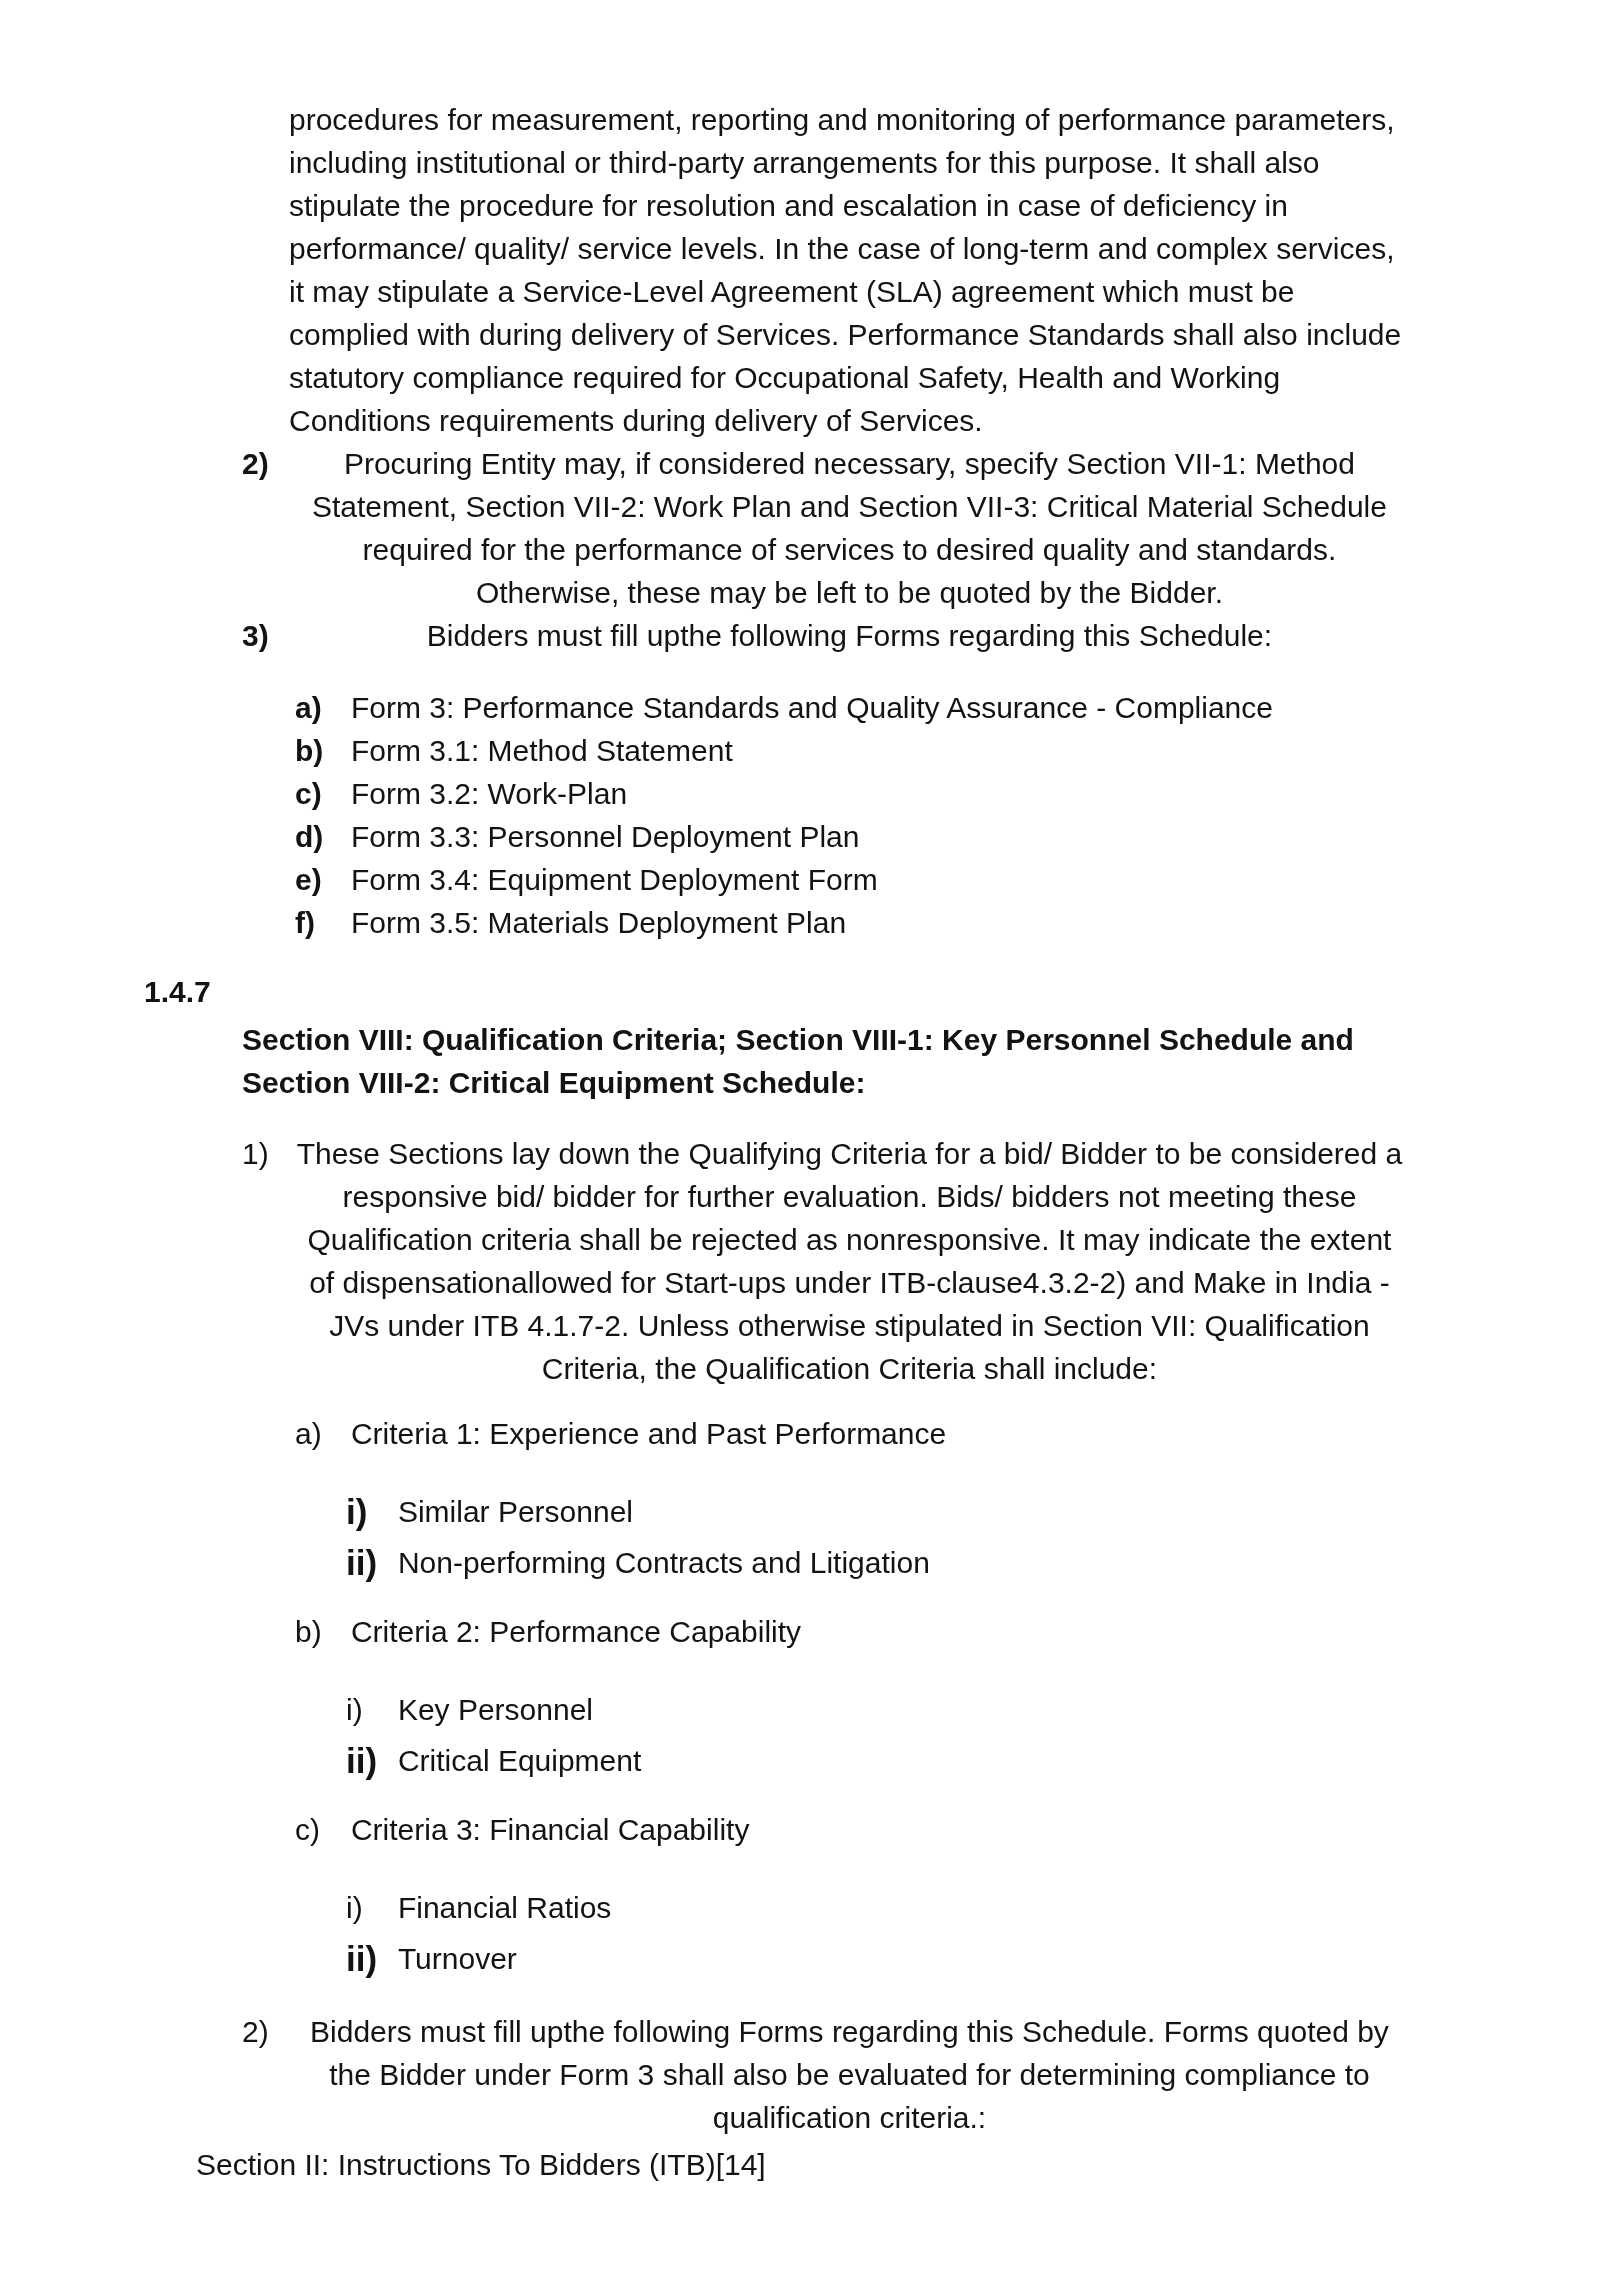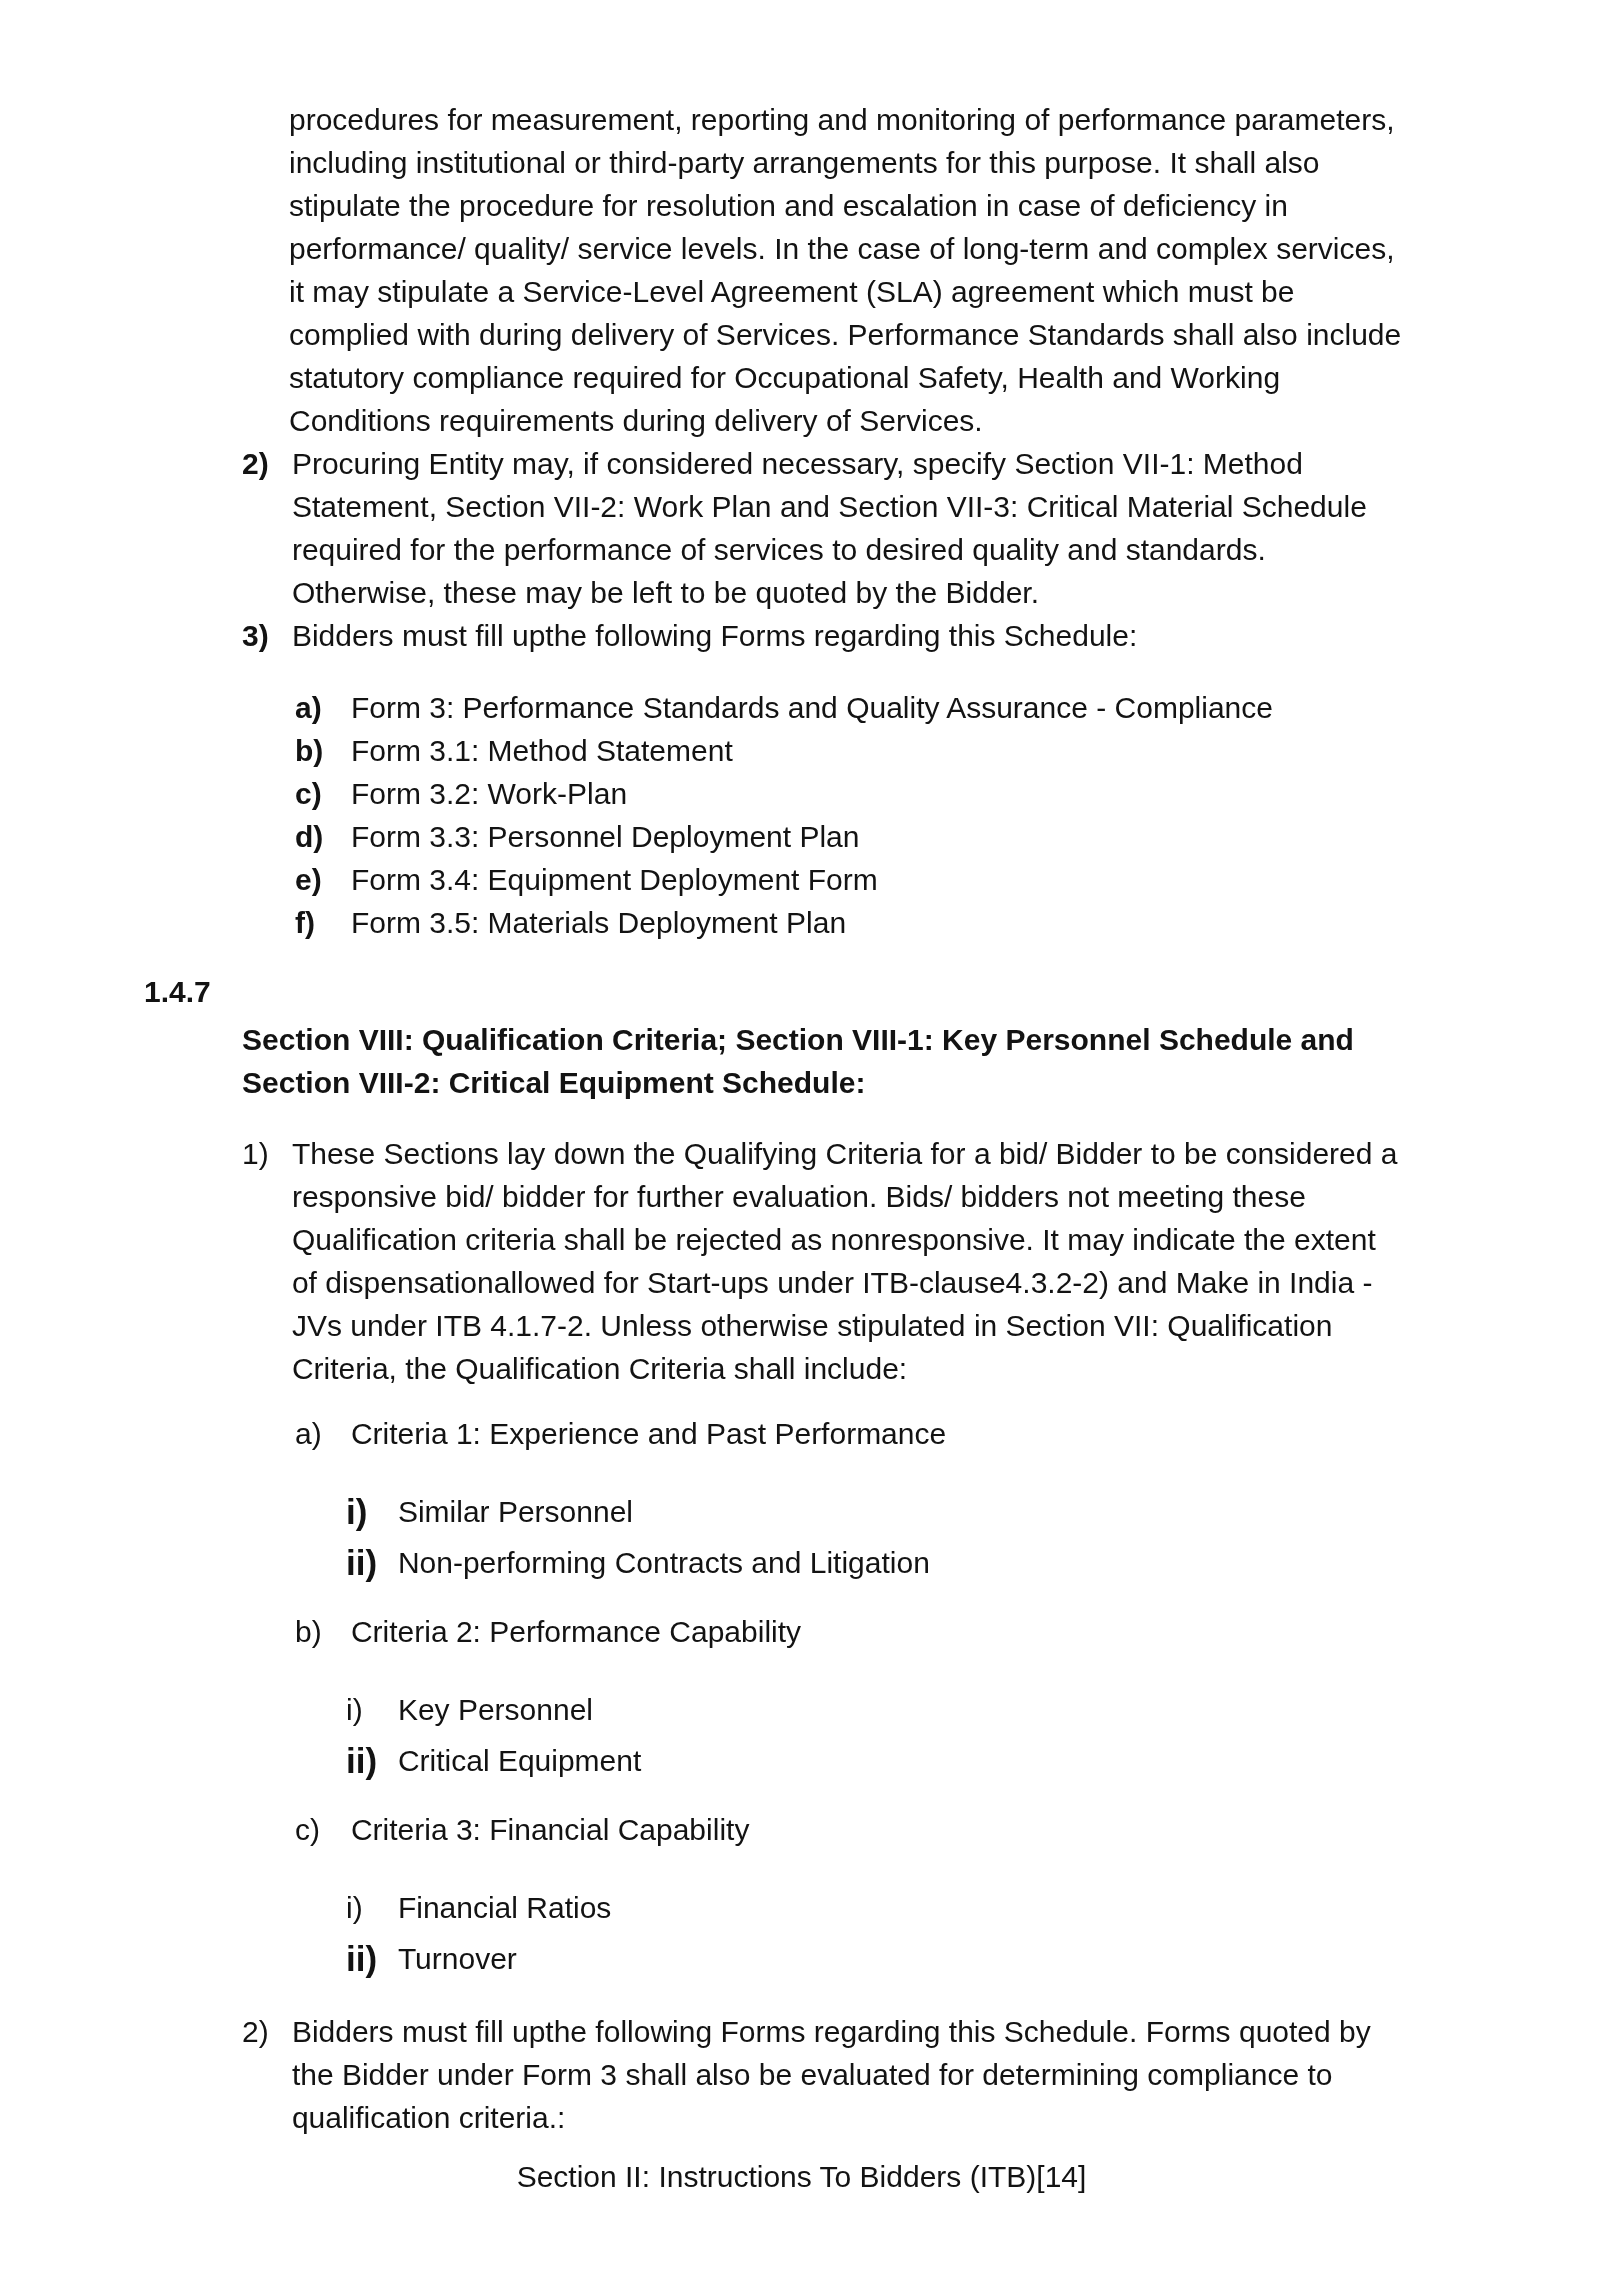--- a/index.html
+++ b/index.html
@@ -34,21 +34,21 @@
   }
   .num-item .marker {
     flex: 0 0 auto;
     min-width: 46px;
     padding-right: 3.9px;
     font-weight: bold;
   }
   .num-item.plain .marker {
     font-weight: normal;
   }
-  .num-item .itext { flex: 1 1 auto; }
+  .num-item .itext { flex: 1 1 auto; text-align: center; }
   .letter-item {
     display: flex;
     margin-left: 151px;
   }
   .letter-item .marker {
     flex: 0 0 auto;
     min-width: 52px;
     padding-right: 3.9px;
     font-weight: bold;
   }
@@ -83,23 +83,23 @@
   .roman-item.em .marker {
     font-weight: bold;
     font-size: 35px;
   }
   .roman-item .itext { flex: 1 1 auto; }
   .closing-item { margin-top: 26px; }
   .footer {
     position: absolute;
     left: 196px;
     right: 216px;
-    bottom: 97px;
-    display: flex;
-    justify-content: center;
+    bottom: 109px;
+    display: flex;
+    justify-content: flex-start;
   }
 </style>
 </head>
 <body>
 
 <div class="page">
 
 
   <div class="para">procedures for measurement, reporting and monitoring of performance parameters, including institutional or third-party arrangements for this purpose. It shall also stipulate the procedure for resolution and escalation in case of deficiency in performance/ quality/ service levels. In the case of long-term and complex services, it may stipulate a Service-Level Agreement (SLA) agreement which must be complied with during delivery of Services. Performance Standards shall also include statutory compliance required for Occupational Safety, Health and Working Conditions requirements during delivery of Services.</div>
 

